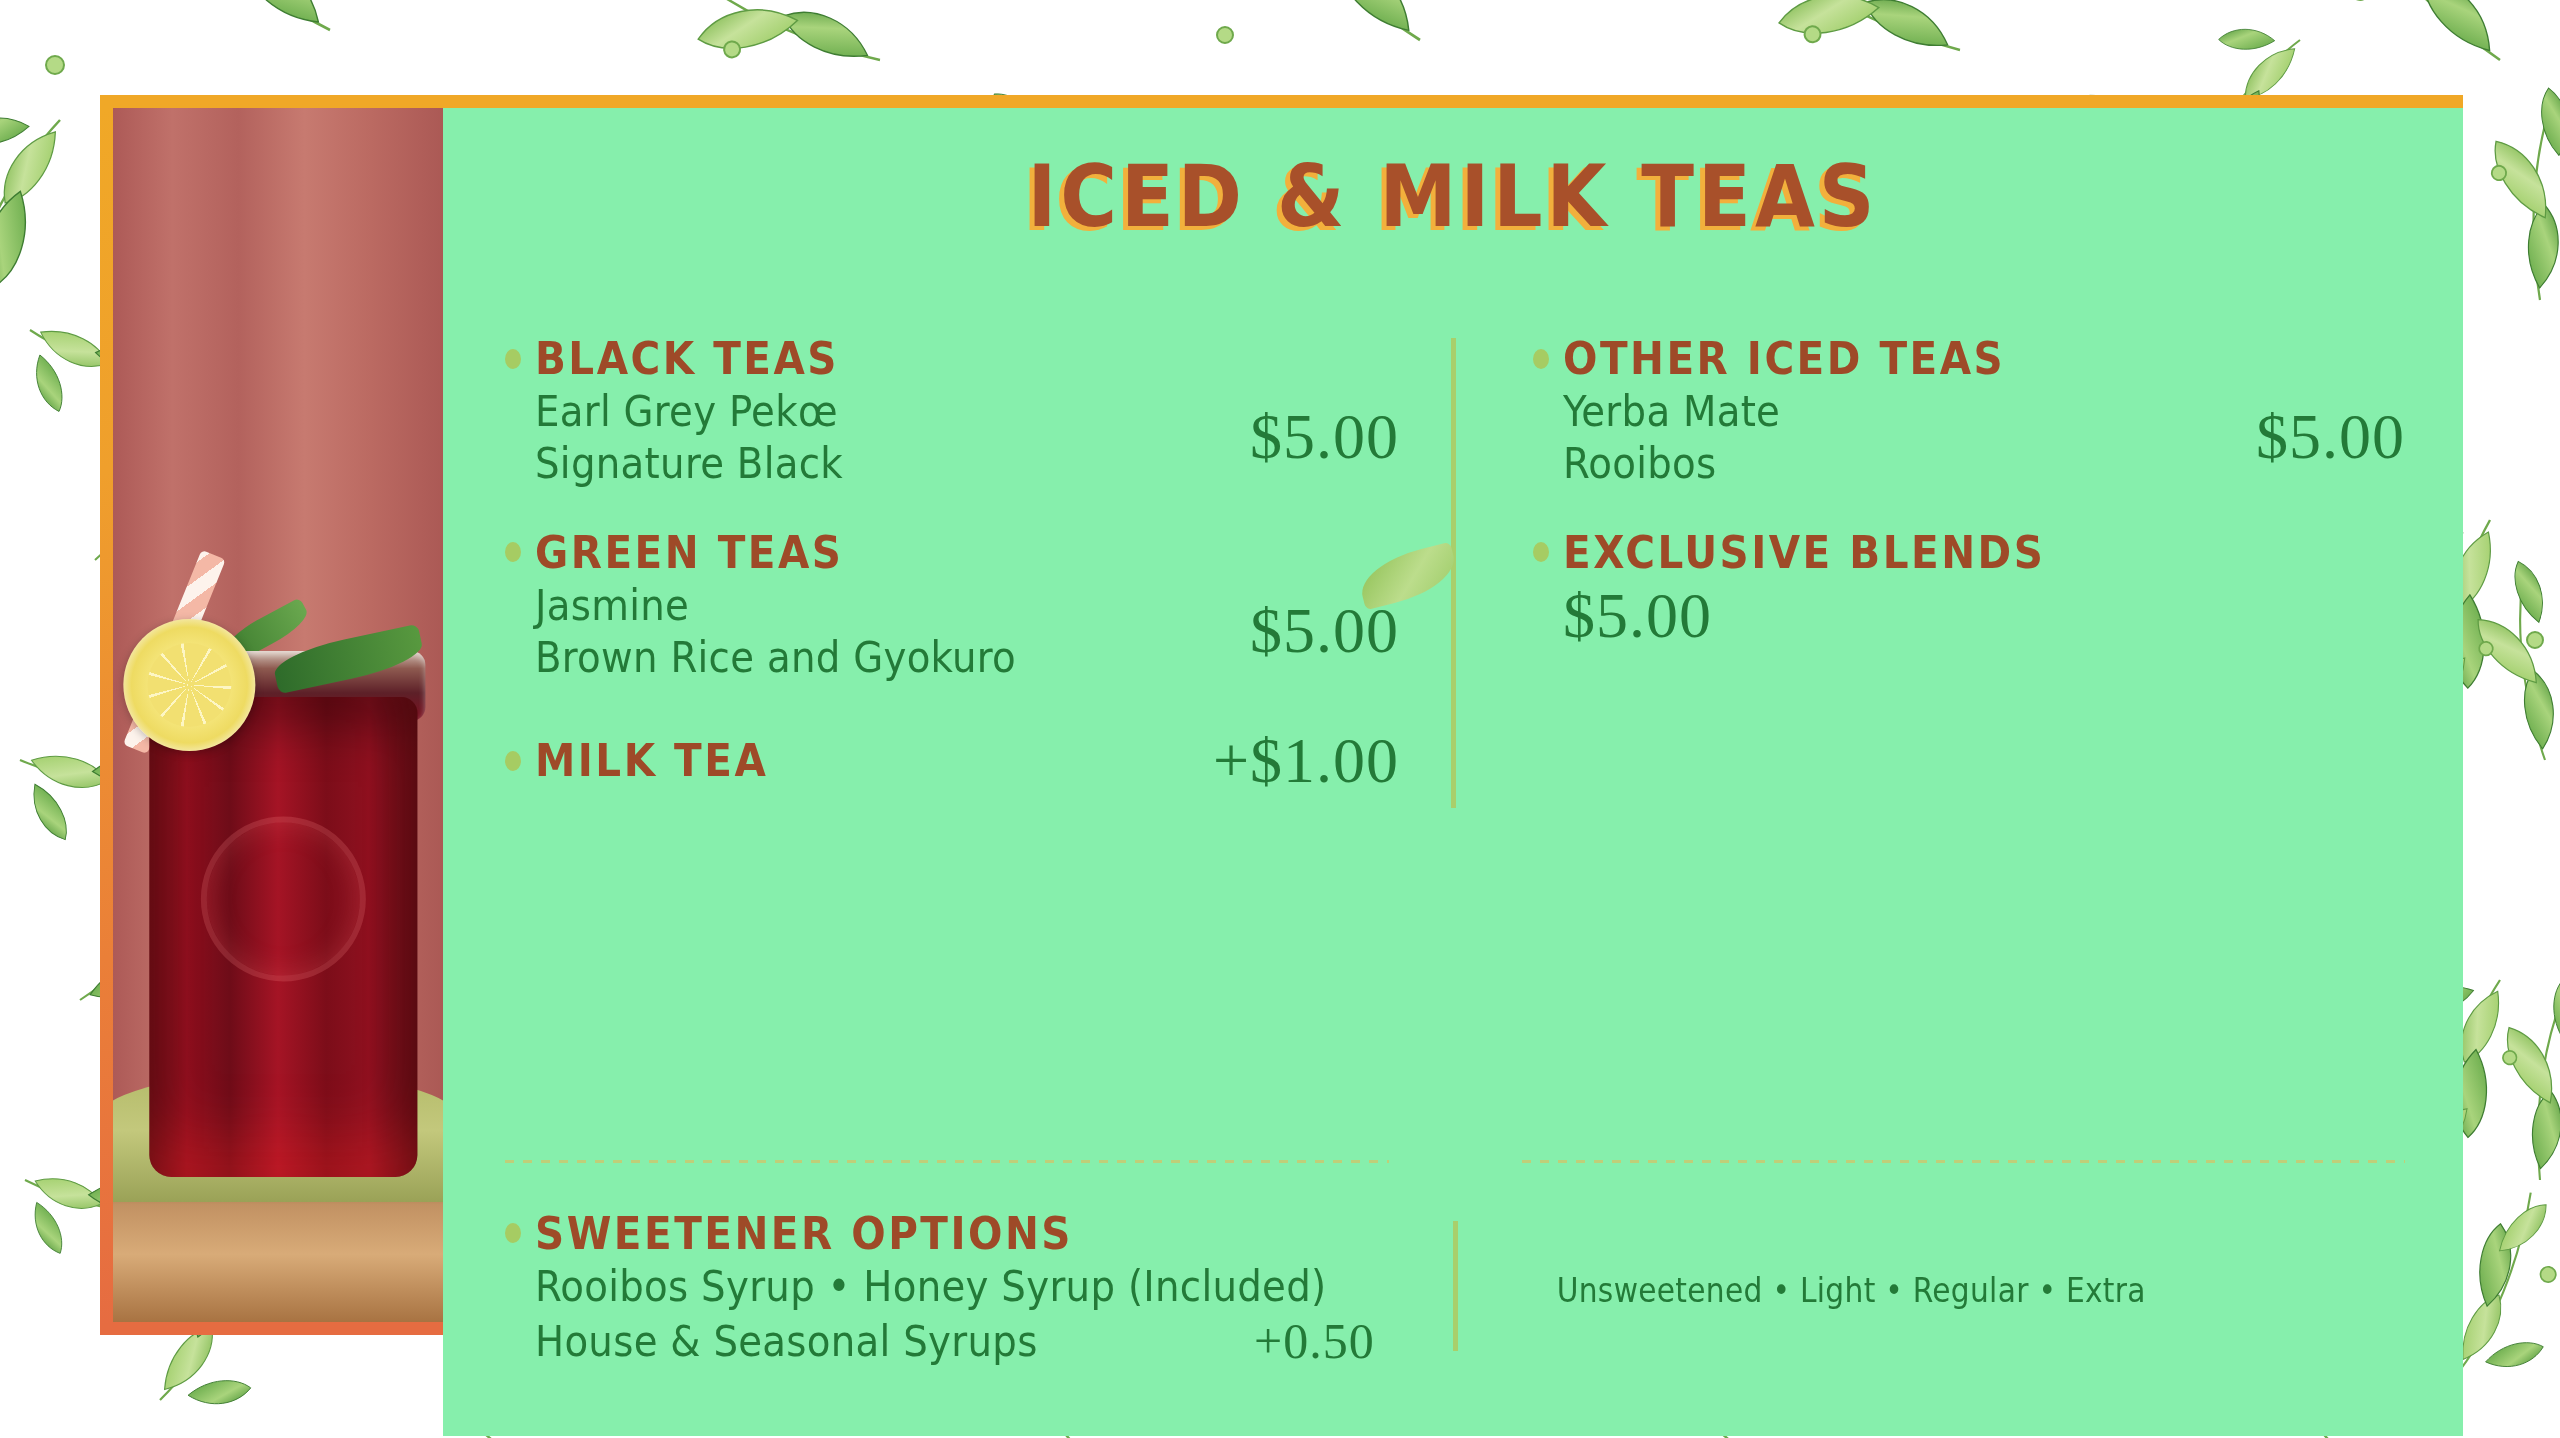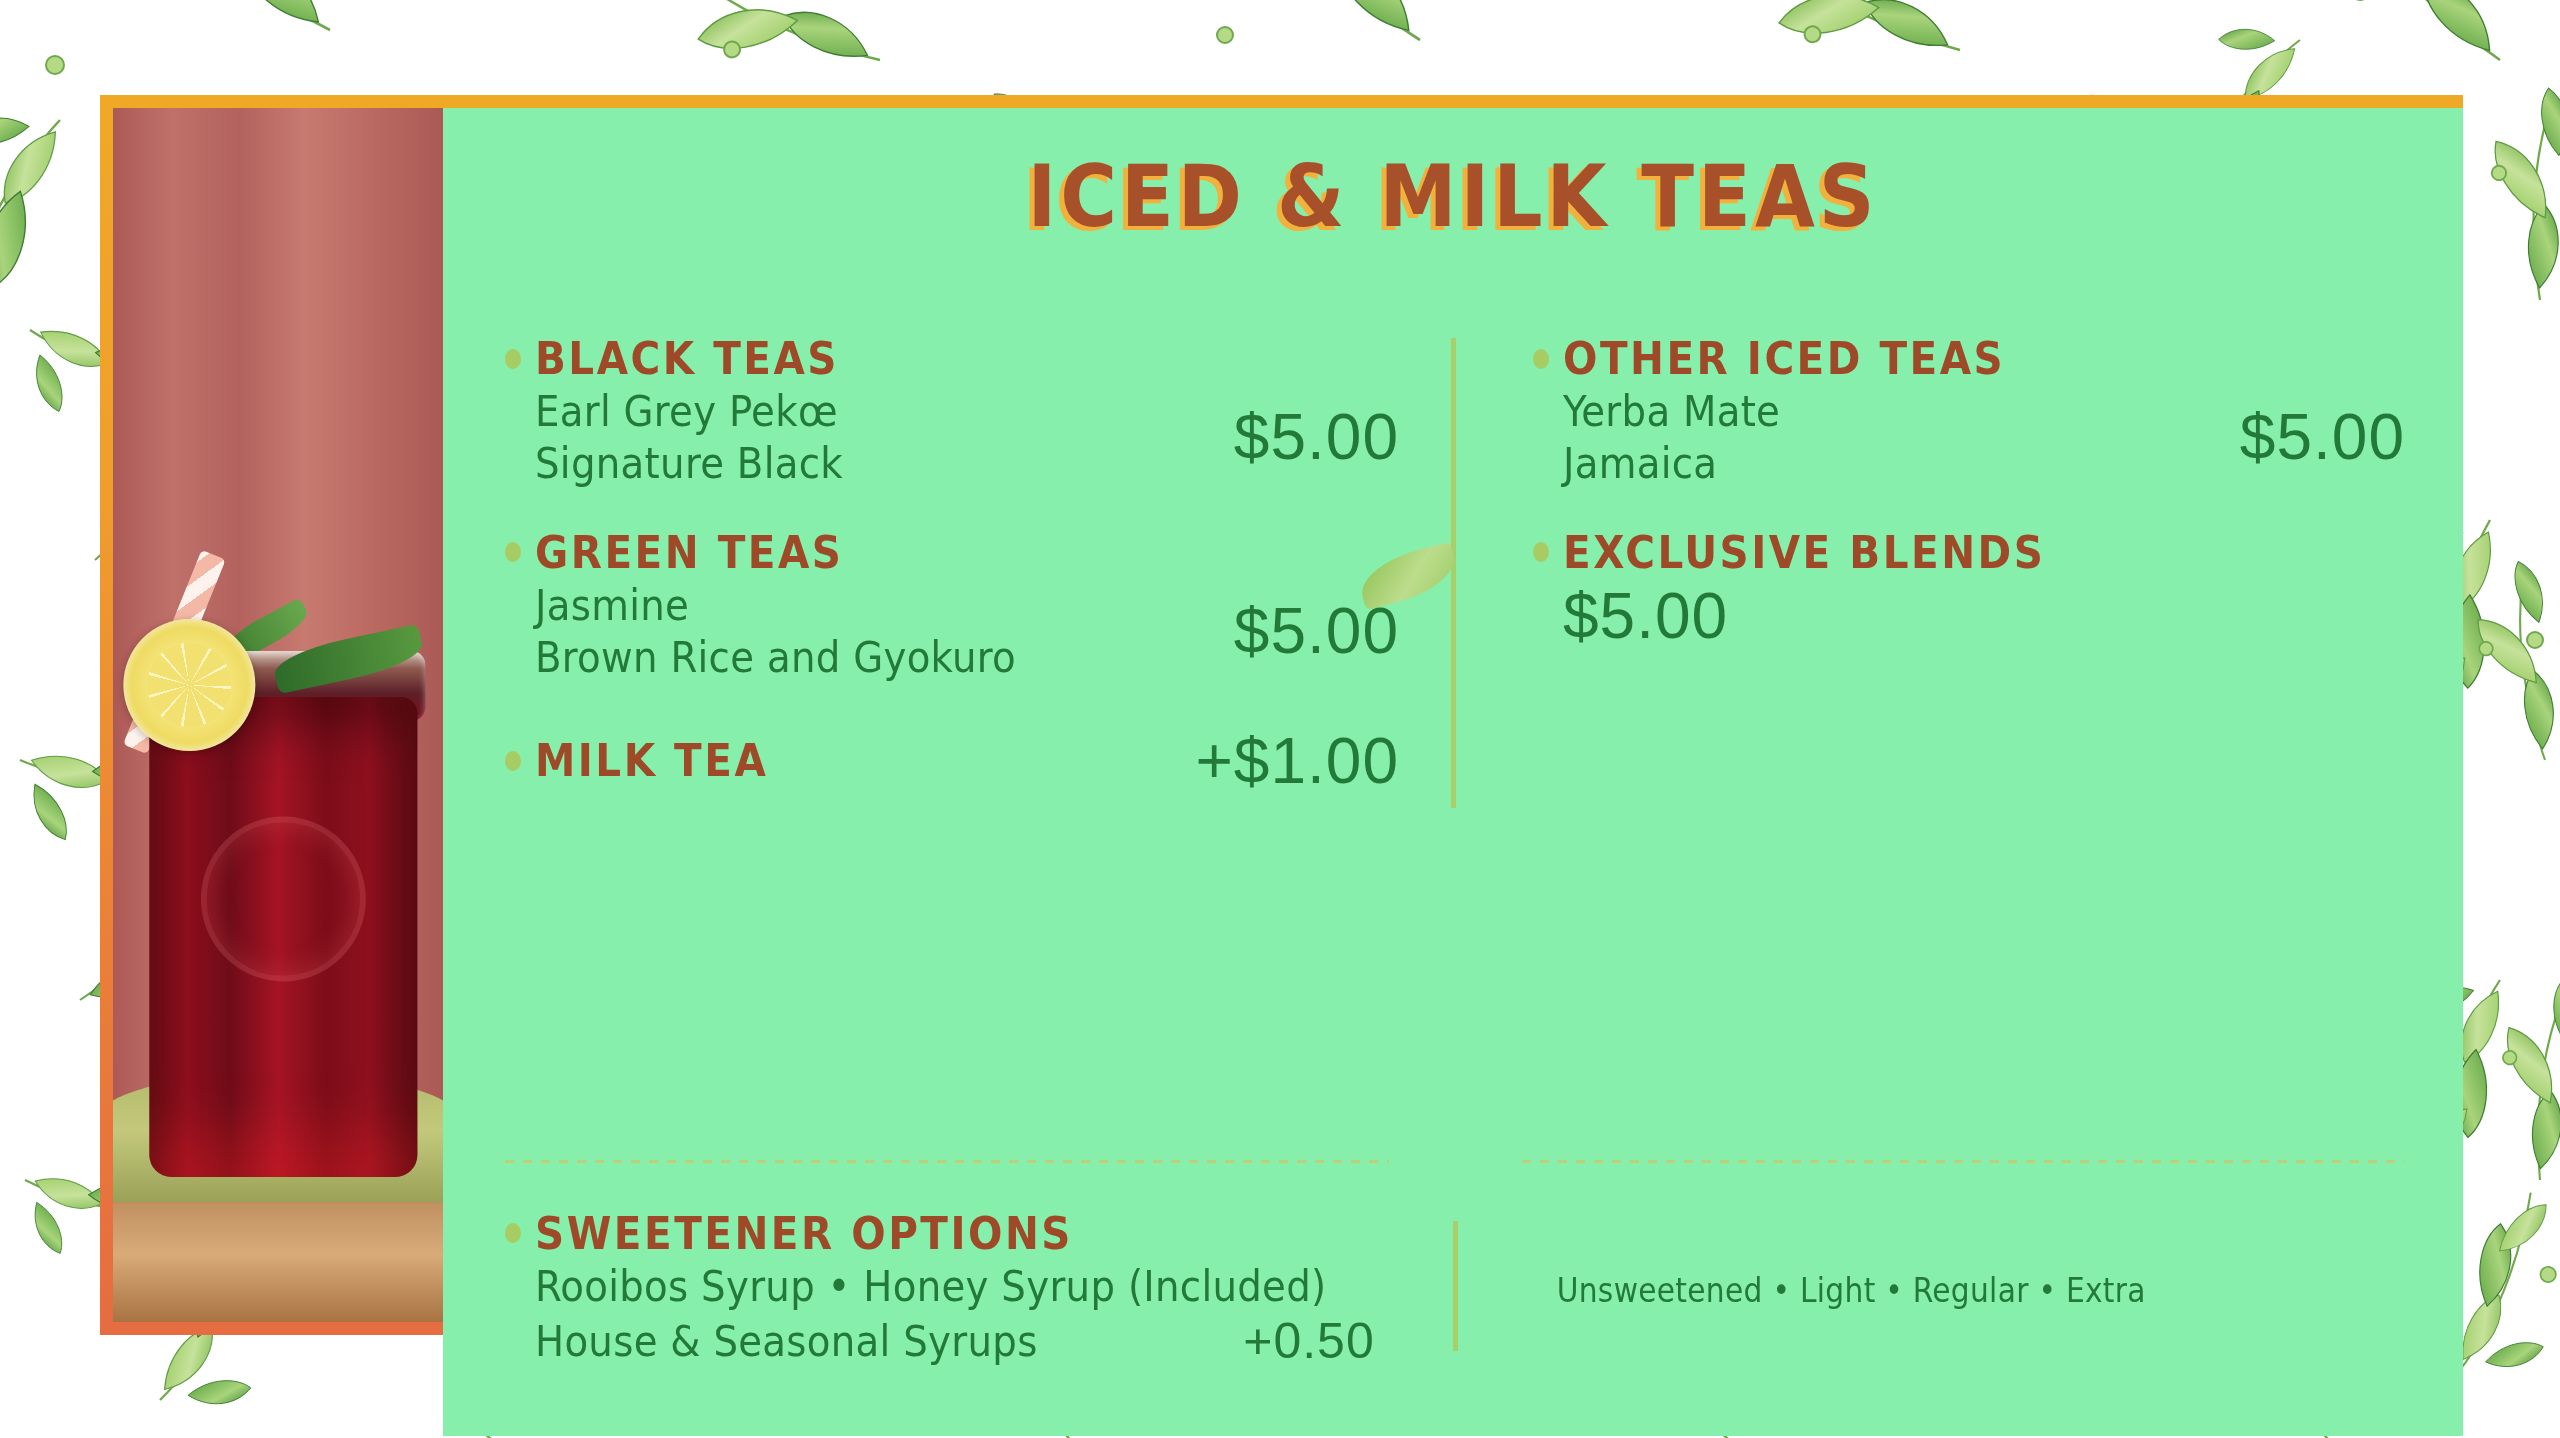--- a/index.html
+++ b/index.html
@@ -176,21 +176,21 @@
   .sec-body { display:flex; align-items:center; padding-left:30px; }
   .items { flex:1; }
   .item {
     font-family:"DejaVu Sans Condensed","Liberation Sans Narrow","Liberation Sans", sans-serif;
     font-size:43px; color:#237A38; line-height:1.22; letter-spacing:.3px;
   }
   .item .paren {
     font-size:26px; letter-spacing:0; vertical-align:3px;
   }
   .price {
-    font-family:Liberation Sans, sans-serif;
+    font-family:Liberation Serif, serif;
     font-size:64px; color:#237A38; letter-spacing:1px;
     white-space:nowrap; flex:none; text-align:left;
   }
 
   
   .row-inline { display:flex; align-items:center; }
   .row-inline .sec-head { flex:1; margin-bottom:0; }
   .row-inline .price { font-size:64px; }
 
   
@@ -371,21 +371,21 @@
     <div class="col col-right">
 
       <div class="section">
         <div class="sec-head">
           <span class="bullet"></span>
           <span class="sec-title">OTHER ICED TEAS</span>
         </div>
         <div class="sec-body">
           <div class="items">
             <div class="item">Yerba Mate</div>
-            <div class="item">Jamaica</div>
+            <div class="item">Rooibos</div>
           </div>
           <div class="price">$5.00</div>
         </div>
       </div>
 
       <div class="section">
         <div class="sec-head">
           <span class="bullet"></span>
           <span class="sec-title">EXCLUSIVE BLENDS</span>
         </div>

